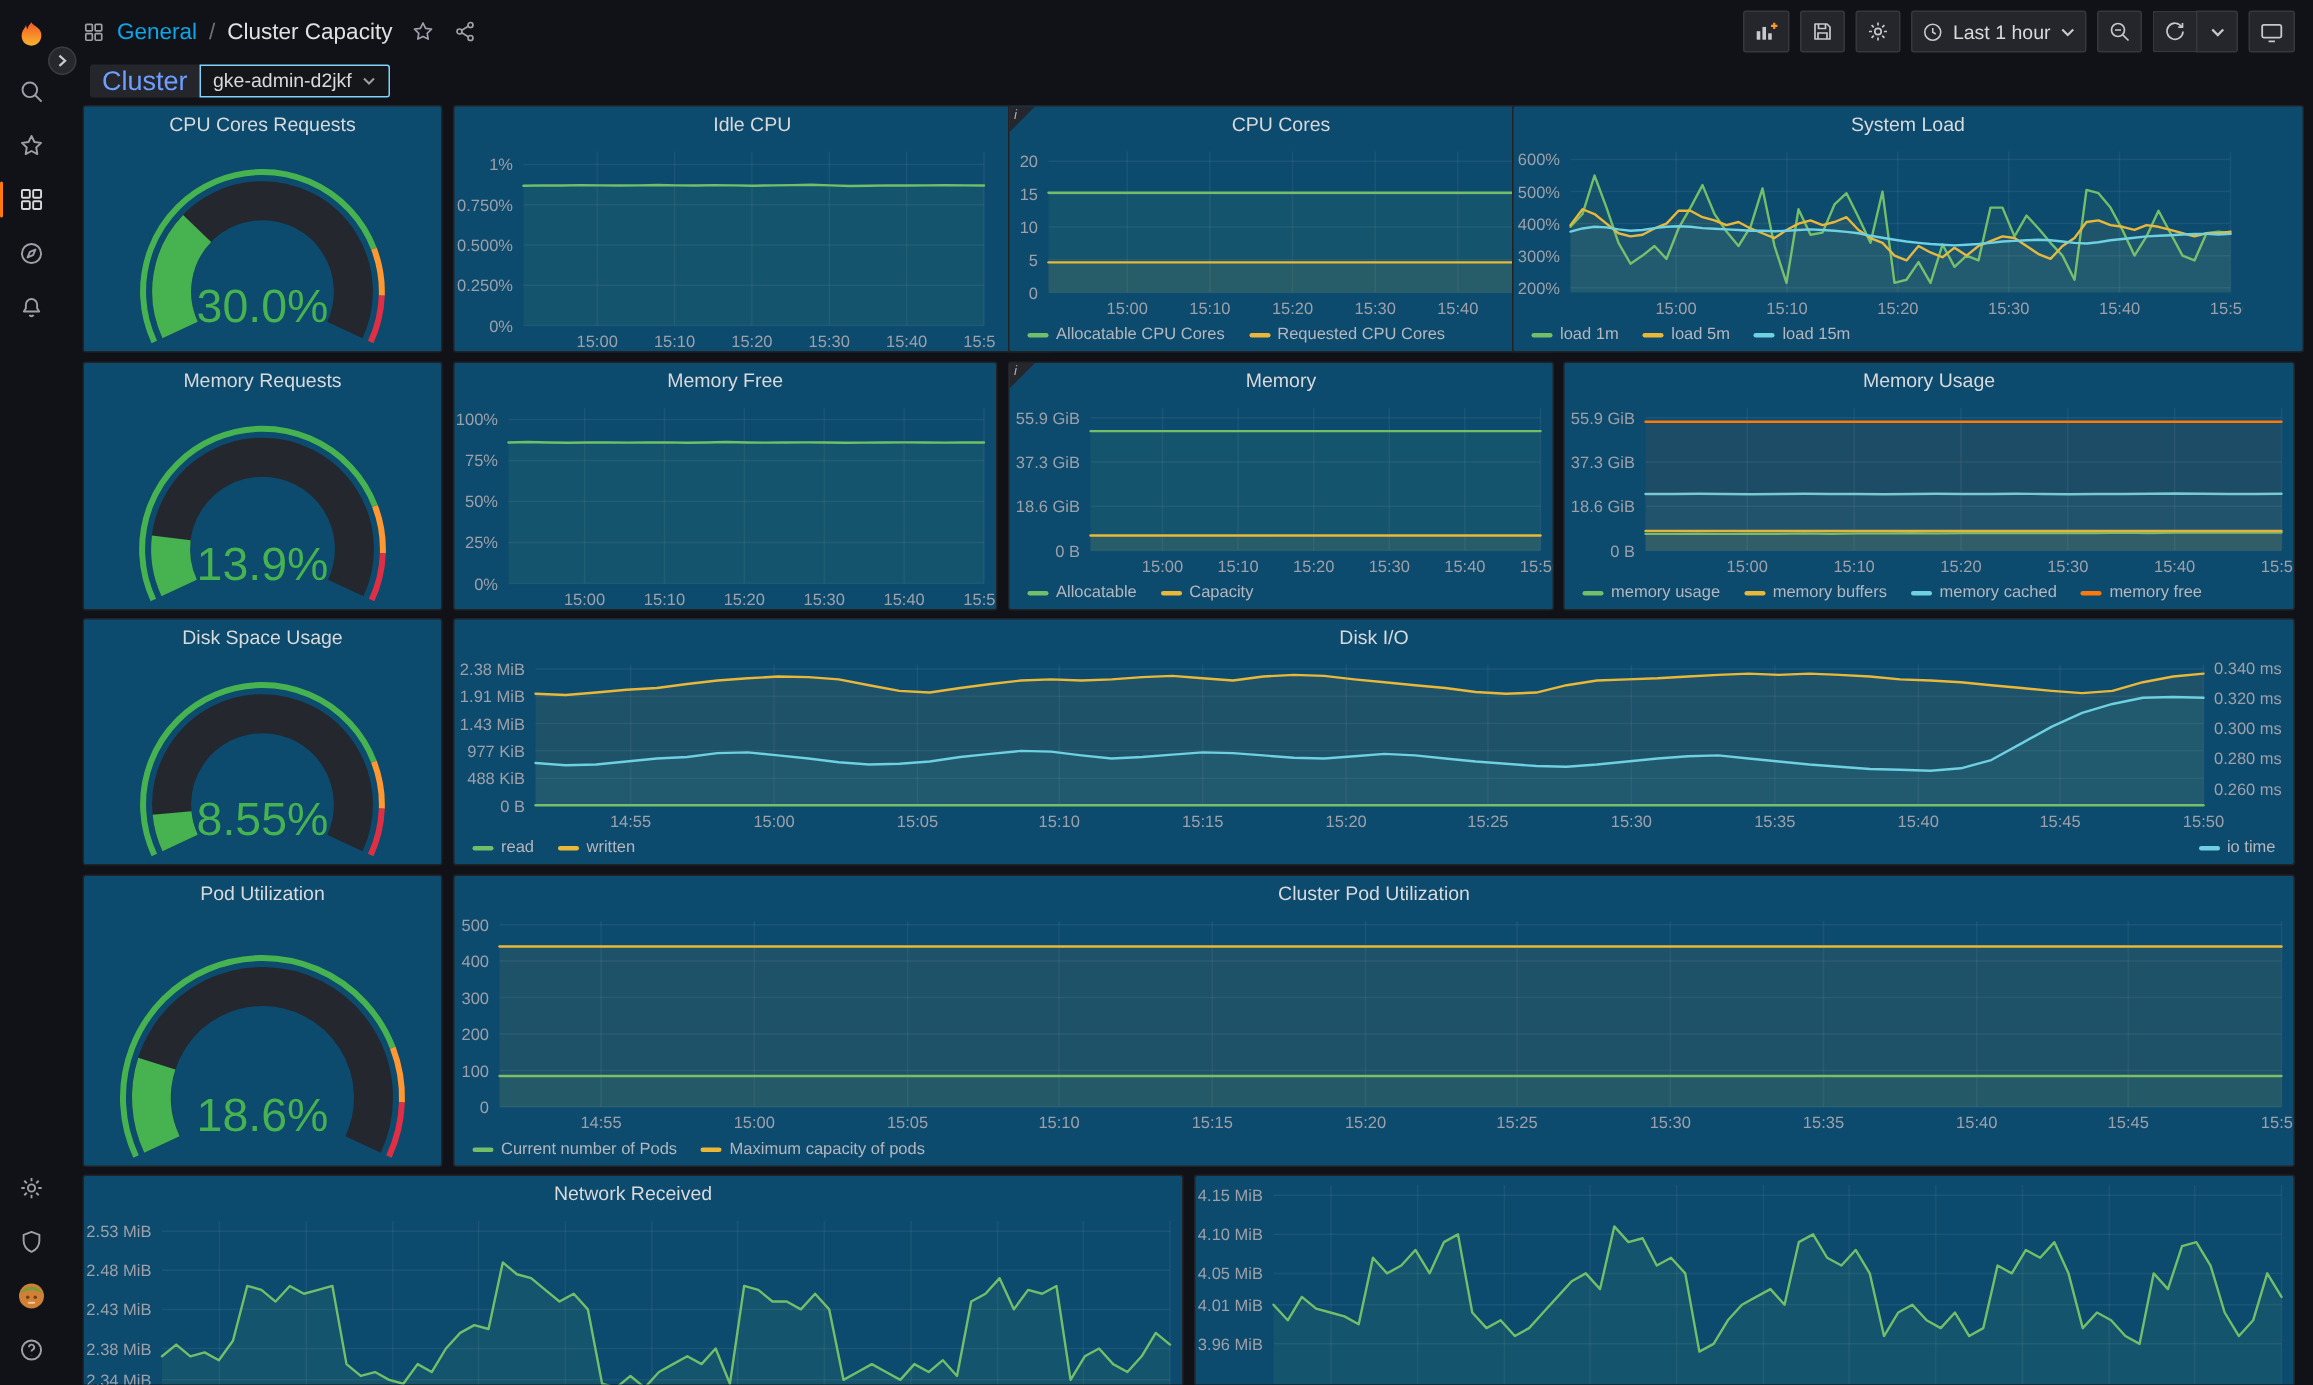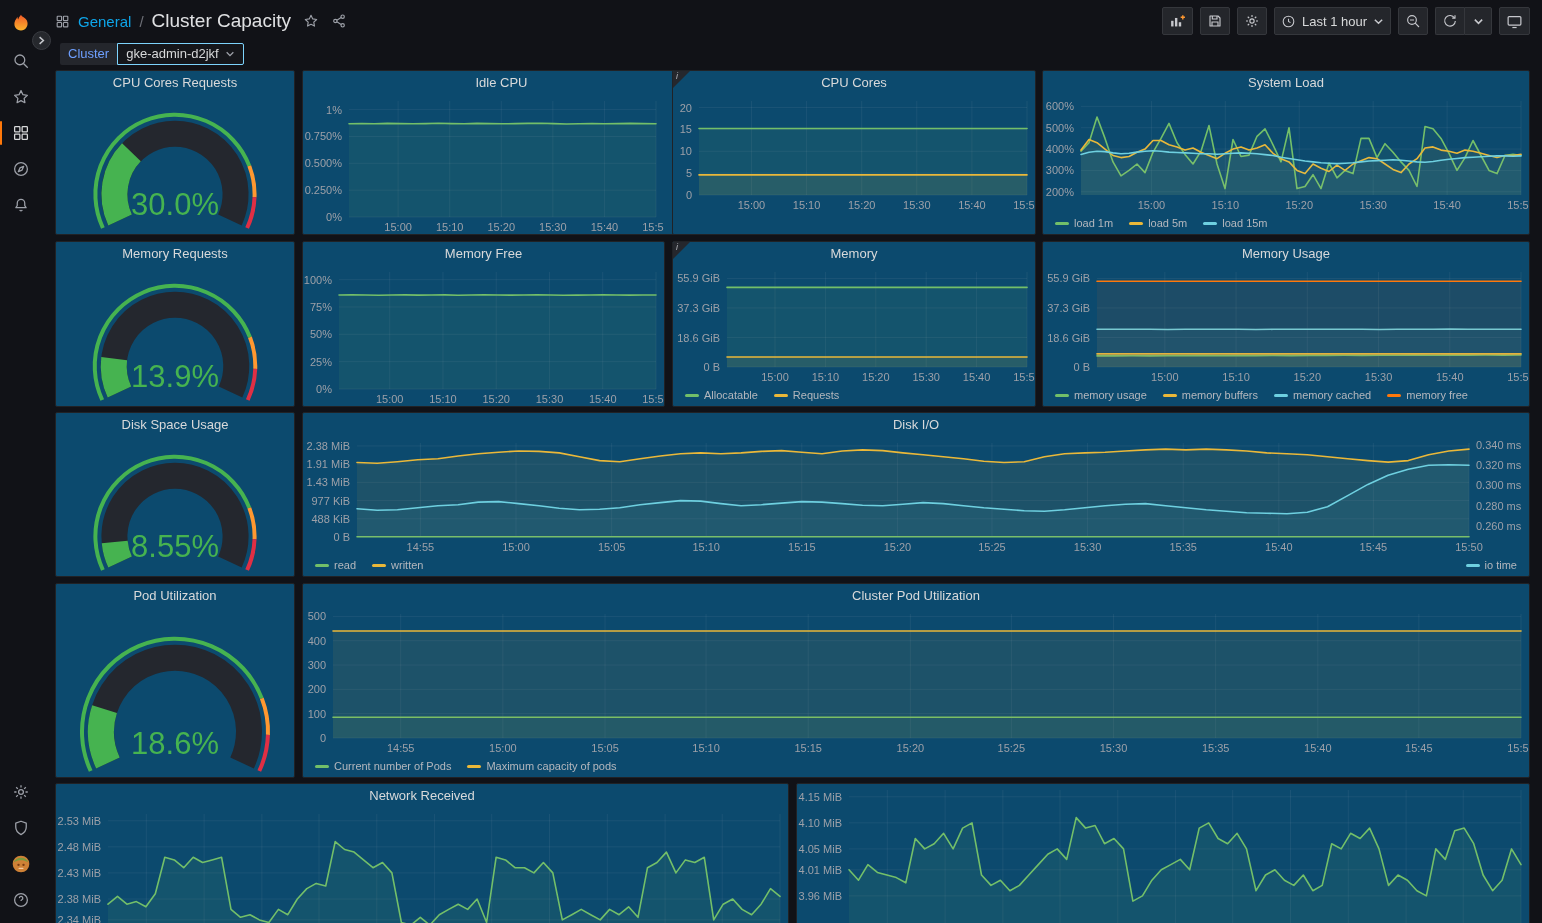--- a/index.html
+++ b/index.html
@@ -9,31 +9,31 @@
   .sb-icon{position:absolute;left:0;width:42px;height:30px;display:flex;align-items:center;justify-content:center;color:#9da0a8;cursor:pointer}
   .sb-icon svg{stroke:currentColor;fill:none;stroke-width:1.7}
   .sb-icon.active{color:#d8d9da}
   .active-bar{position:absolute;left:0;top:3px;width:2px;height:24px;background:#ff780a;border-radius:1px}
   .sb-expand{position:absolute;left:32px;top:31px;width:19px;height:19px;border-radius:50%;background:#26282d;border:1px solid #3a3c42;color:#c7c8cd;display:flex;align-items:center;justify-content:center;padding:0;cursor:pointer;z-index:9}
   
   .breadcrumb{position:absolute;left:55px;top:8px;height:26px;display:flex;align-items:center;gap:8px}
   .bc-icon{color:#9da0a8;display:flex}
   .bc-section{font-size:15px;color:#0ea5e9;cursor:pointer}
   .bc-sep{font-size:15px;color:#6e7077}
-  .bc-page{font-size:19px;color:#e0e1e3}
+  .bc-page{font-size:15px;color:#e0e1e3}
   .bc-act{color:#9da0a8;display:flex;margin-left:4px;cursor:pointer}
   .toolbar{position:absolute;right:12px;top:7px;display:flex;gap:7px;align-items:center}
   .tb-btn{height:28px;min-width:28px;background:#24262b;border:1px solid #35373c;border-radius:2px;color:#c7c8cd;display:flex;align-items:center;justify-content:center;gap:6px;padding:0 6px;cursor:pointer;font-family:"Liberation Sans",sans-serif}
   .tb-btn svg{stroke:currentColor;fill:none;stroke-width:1.7}
   .tb-label{font-size:13px;color:#d8d9da;white-space:nowrap}
   .tb-group{display:flex}
   .tb-group .tb-btn:first-child{border-right:none;border-radius:2px 0 0 2px}
   .tb-group .tb-btn:last-child{border-radius:0 2px 2px 0}
   .varrow{position:absolute;left:60px;top:43px;height:22px;display:flex;align-items:center}
-  .var-label{background:#24262c;color:#6e9fff;font-size:13px;height:22px;line-height:22px;padding:0 8px;border-radius:2px 0 0 2px;cursor:pointer}
+  .var-label{background:#24262c;color:#6e9fff;font-size:18px;height:22px;line-height:22px;padding:0 8px;border-radius:2px 0 0 2px;cursor:pointer}
   .var-value{background:#15161a;border:1px solid #7dd3fc;color:#d8d9da;font-size:13px;height:20px;line-height:20px;padding:0 8px;display:flex;align-items:center;gap:6px;border-radius:0 2px 2px 0;cursor:pointer}
   .var-value svg{stroke:#9da0a8;fill:none;stroke-width:1.6}
   
   .panel{position:absolute;background:#0c4a6e;border:1px solid #202226;border-radius:2px;box-sizing:border-box;display:flex;flex-direction:column;overflow:hidden}
   .p-title{height:24px;line-height:24px;text-align:center;font-size:13px;font-weight:500;color:#d8d9da;flex:none;cursor:pointer;white-space:nowrap}
   .chart{flex:1;position:relative;min-height:0}
   .chart svg{position:absolute;left:0;top:0}
   .legend{flex:none;height:22px;display:flex;justify-content:space-between;align-items:center;padding:0 12px;font-size:11px;color:#b4b7bd}
   .lg-left,.lg-right{display:flex;gap:16px}
   .lg-item{display:flex;align-items:center;gap:5px;cursor:pointer;white-space:nowrap}
@@ -295,23 +295,36 @@
         <line x1="26" y1="34.418604651162795" x2="354" y2="34.418604651162795" stroke="rgba(204,204,220,0.08)"></line>
         <text x="19" y="38.418604651162795" text-anchor="end" class="tick">15</text>
         <line x1="26" y1="12.558139534883722" x2="354" y2="12.558139534883722" stroke="rgba(204,204,220,0.08)"></line>
         <text x="19" y="16.558139534883722" text-anchor="end" class="tick">20</text>
         <path d="M26.0 33.5L354.0 33.5L354 100L26 100Z" fill="#73bf69" fill-opacity="0.09" stroke="none"></path>
         <path d="M26.0 33.5L354.0 33.5" fill="none" stroke="#73bf69" stroke-width="1.6" stroke-linejoin="round" stroke-linecap="round"></path>
         <path d="M26.0 79.9L354.0 79.9L354 100L26 100Z" fill="#eab839" fill-opacity="0.09" stroke="none"></path>
         <path d="M26.0 79.9L354.0 79.9" fill="none" stroke="#eab839" stroke-width="1.6" stroke-linejoin="round" stroke-linecap="round"></path>
       </svg>
     </div>
-</div>
-
-<div class="panel" style="left:1042px;top:70px;width:488px;height:165px">
+  <div class="legend">
+      <div class="lg-left">
+        <span class="lg-item">
+          <i class="dash" style="background: rgb(115, 191, 105);"></i>
+          <span>Allocatable CPU Cores</span>
+        </span>
+        <span class="lg-item">
+          <i class="dash" style="background: rgb(234, 184, 57);"></i>
+          <span>Requested CPU Cores</span>
+        </span>
+      </div>
+      <div class="lg-right"></div>
+    </div>
+</div>
+
+<div class="panel" style="left:1008px;top:70px;width:528px;height:165px">
   <div class="p-title">System Load</div>
   <div class="chart">
       <svg width="486" height="117">
         <line x1="108.4" y1="6" x2="108.4" y2="100" stroke="rgba(204,204,220,0.08)"></line>
         <text x="108.4" y="114" text-anchor="middle" class="tick">15:00</text>
         <line x1="182.32" y1="6" x2="182.32" y2="100" stroke="rgba(204,204,220,0.08)"></line>
         <text x="182.32" y="114" text-anchor="middle" class="tick">15:10</text>
         <line x1="256.24" y1="6" x2="256.24" y2="100" stroke="rgba(204,204,220,0.08)"></line>
         <text x="256.24" y="114" text-anchor="middle" class="tick">15:20</text>
         <line x1="330.16" y1="6" x2="330.16" y2="100" stroke="rgba(204,204,220,0.08)"></line>
@@ -437,21 +450,21 @@
       </svg>
     </div>
   <div class="legend">
       <div class="lg-left">
         <span class="lg-item">
           <i class="dash" style="background: rgb(115, 191, 105);"></i>
           <span>Allocatable</span>
         </span>
         <span class="lg-item">
           <i class="dash" style="background: rgb(234, 184, 57);"></i>
-          <span>Requests</span>
+          <span>Capacity</span>
         </span>
       </div>
       <div class="lg-right"></div>
     </div>
 </div>
 
 <div class="panel" style="left:1042px;top:241px;width:488px;height:166px">
   <div class="p-title">Memory Usage</div>
   <div class="chart">
       <svg width="486" height="118">

